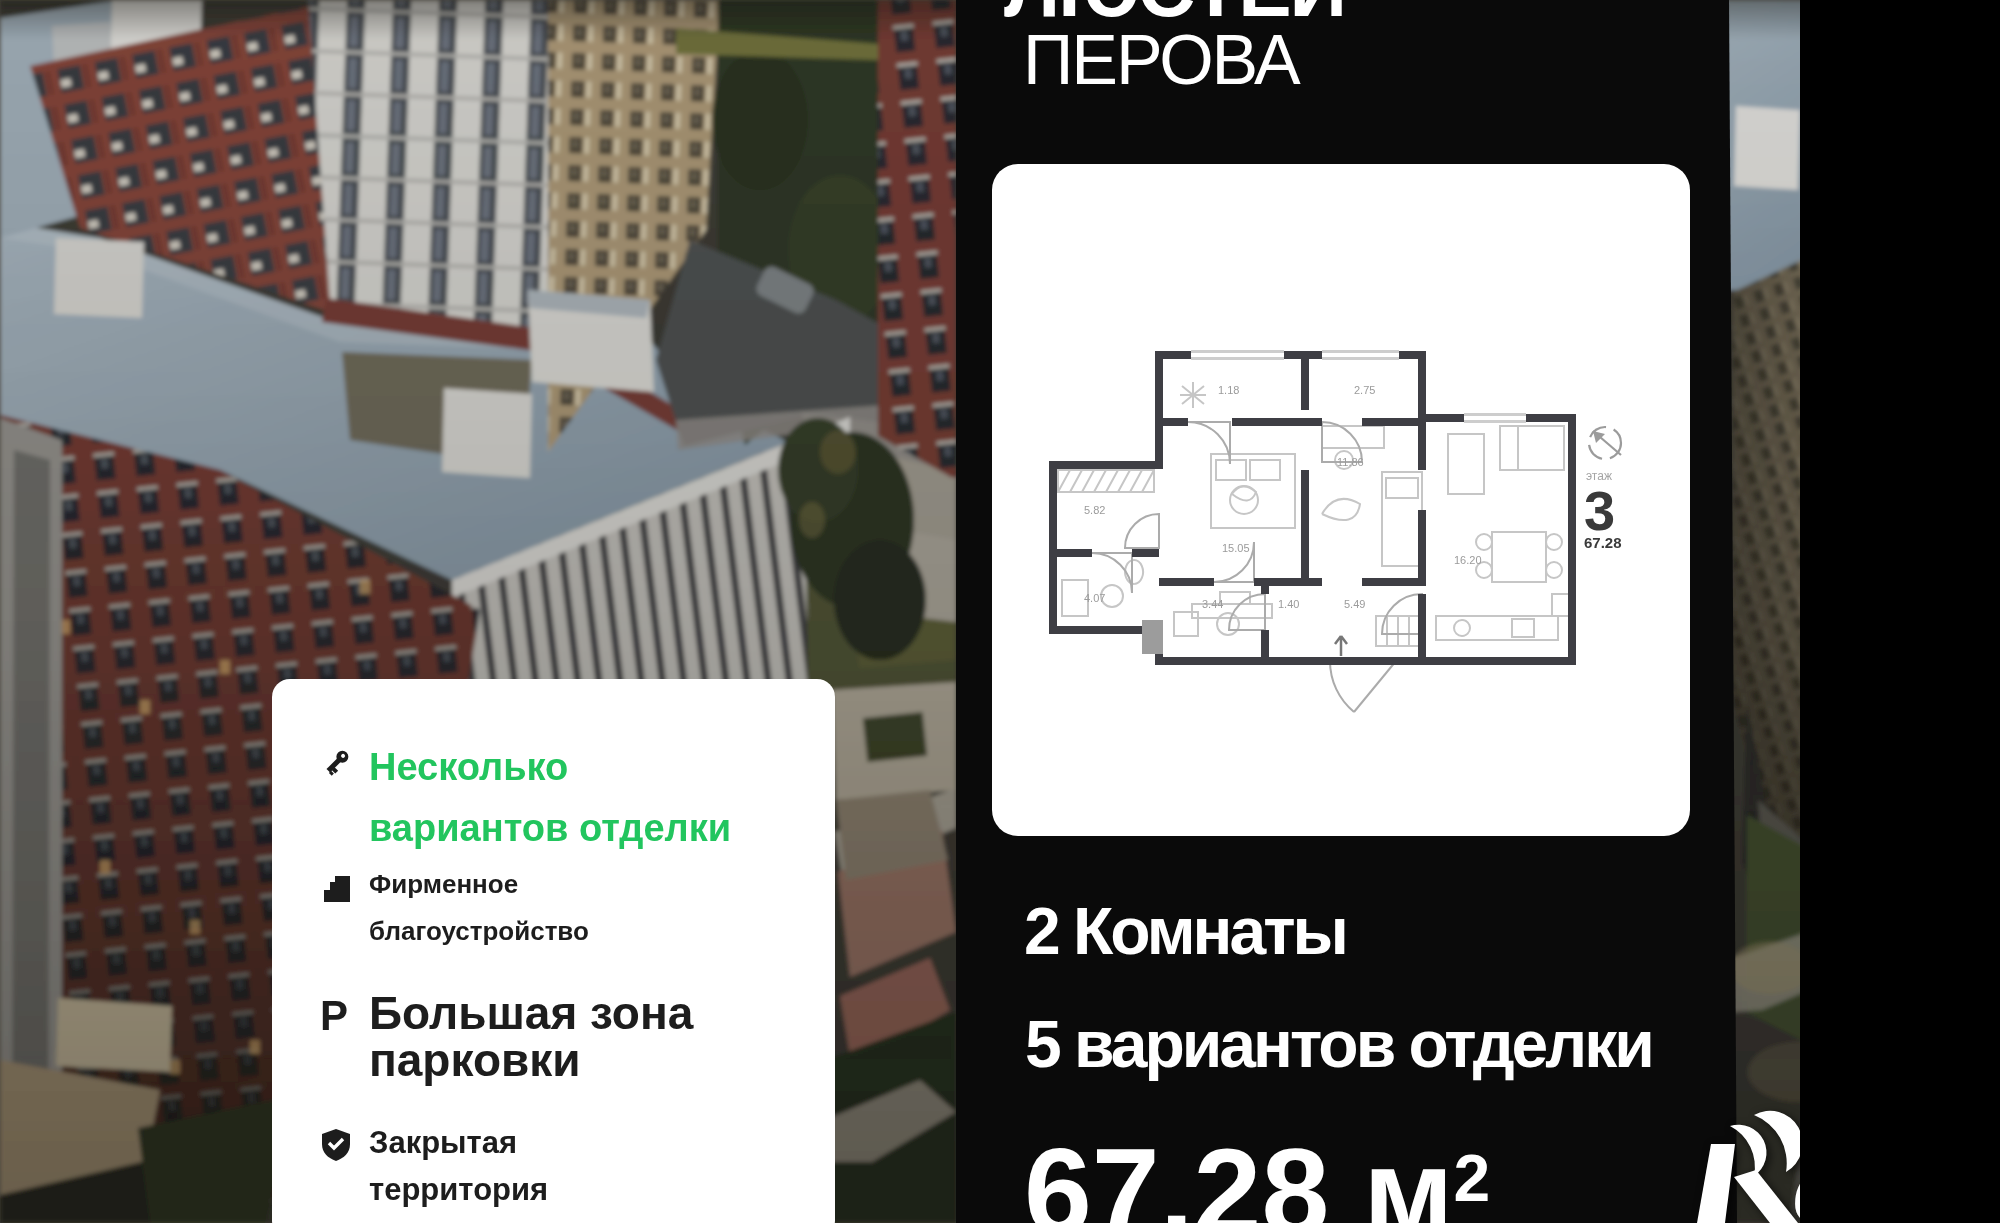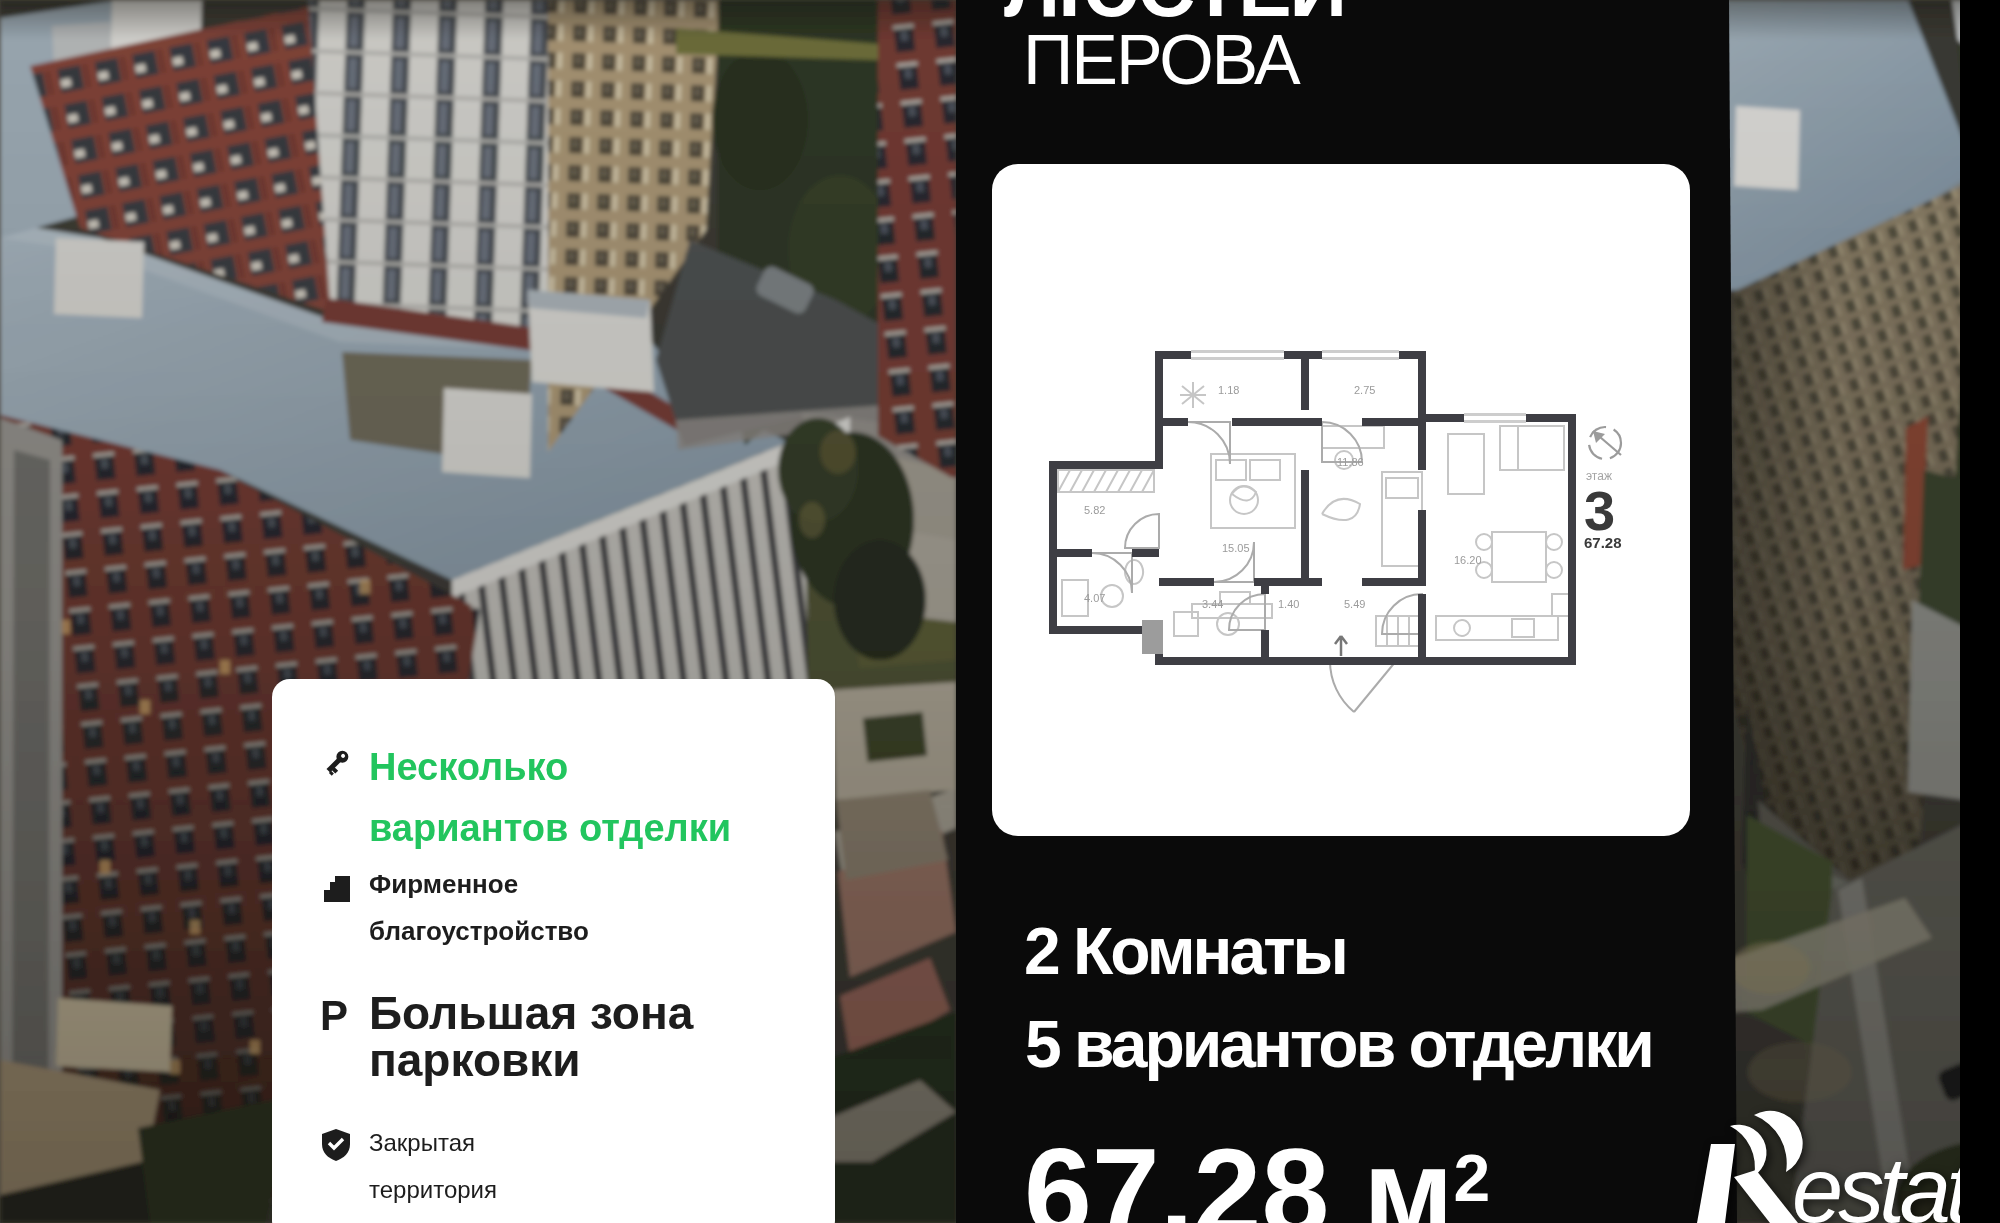--- a/index.html
+++ b/index.html
@@ -1,16 +1,16 @@
 <!DOCTYPE html>
 <html><head>
 <meta charset="utf-8">
 <style>
   html,body{margin:0;padding:0;background:#000;}
-  #page{position:relative;width:1960px;height:1223px;overflow:hidden;
+  #page{position:relative;width:1800px;height:1223px;overflow:hidden;
         font-family:"Liberation Sans", sans-serif;background:#44423a;}
   #page *{box-sizing:border-box;}
   .abs{position:absolute;}
 </style>
 </head>
 <body>
 <div id="page">
 
   <svg class="abs" style="left:0;top:0;filter:saturate(0.88)" width="2000" height="1223" viewBox="0 0 2000 1223">
     <defs>
@@ -364,21 +364,21 @@
       <circle cx="613" cy="279" r="16" stroke-dasharray="20 8"></circle>
       <path d="M601,267 L629,291"></path>
       <path d="M601,267 L613,270 L604,279 Z" fill="#9b9b9b" stroke="none"></path>
     </g>
 
     <text x="594" y="316" fill="#a5a5a5" font-size="12">этаж</text>
     <text x="592" y="366" fill="#3a3a3a" font-size="56" font-weight="bold">3</text>
     <text x="592" y="384" fill="#3a3a3a" font-size="15" font-weight="bold">67.28</text>
   </svg>
 
-  <div class="abs" style="left:1024px;top:893px;color:#fff;font-size:66px;font-weight:bold;letter-spacing:-3px;margin-top:20px;">2 Комнаты</div>
+  <div class="abs" style="left:1024px;top:893px;color:#fff;font-size:66px;font-weight:bold;letter-spacing:-3px;">2 Комнаты</div>
   <div class="abs" style="left:1025px;top:1006px;color:#fff;font-size:66px;font-weight:bold;letter-spacing:-3px;">5 вариантов отделки</div>
   <div class="abs" style="left:1024px;top:1122px;color:#fff;font-size:122px;font-weight:bold;">67.28 м<span style="font-size:66px;vertical-align:33px;">2</span></div>
 
   <div class="abs" style="left:272px;top:679px;width:563px;height:560px;background:#fff;border-radius:18px;"></div>
 
   <svg class="abs" style="left:320px;top:747px" width="32" height="32" viewBox="0 0 32 32">
     <g transform="rotate(45 16 16)" fill="#1d1d1d">
       <circle cx="16" cy="7" r="6"></circle>
       <circle cx="16" cy="6" r="2" fill="#fff"></circle>
       <rect x="13.6" y="11" width="5" height="16"></rect>
@@ -393,21 +393,21 @@
   </svg>
   <div class="abs" style="left:369px;top:861px;color:#1d1d1d;font-size:26px;font-weight:bold;line-height:47px;">Фирменное<br>благоустройство</div>
 
   <div class="abs" style="left:320px;top:992px;color:#1d1d1d;font-size:42px;font-weight:bold;">P</div>
   <div class="abs" style="left:369px;top:990px;color:#1d1d1d;font-size:46px;font-weight:bold;line-height:47px;">Большая зона<br>парковки</div>
 
   <svg class="abs" style="left:320px;top:1128px" width="32" height="34" viewBox="0 0 32 34">
     <path d="M16,1 L30,6 V16 c0,9 -6,14 -14,17 C8,30 2,25 2,16 V6 Z" fill="#1d1d1d"></path>
     <path d="M9,15 l5,5 l9,-9" stroke="#fff" stroke-width="3.4" fill="none"></path>
   </svg>
-  <div class="abs" style="left:369px;top:1119px;color:#1d1d1d;font-size:24px;font-weight:normal;line-height:47px;">Закрытая<br>территория</div>
+  <div class="abs" style="left:369px;top:1119px;color:#1d1d1d;font-size:31px;font-weight:bold;line-height:47px;">Закрытая<br>территория</div>
 
   <svg id="logo" class="abs" style="left:1650px;top:1080px;filter:drop-shadow(3px 3px 5px rgba(0,0,0,0.65))" width="360" height="143" viewBox="0 0 360 143">
     <g fill="#ffffff">
 
       <polygon points="61,64 85,64 75,143 47,143"></polygon>
 
       <polygon points="84,97 106,90 148,143 120,143"></polygon>
 
       <path d="M80,46 A28,28 0 0 1 104,96 A46,46 0 0 0 80,46 Z"></path>
 

